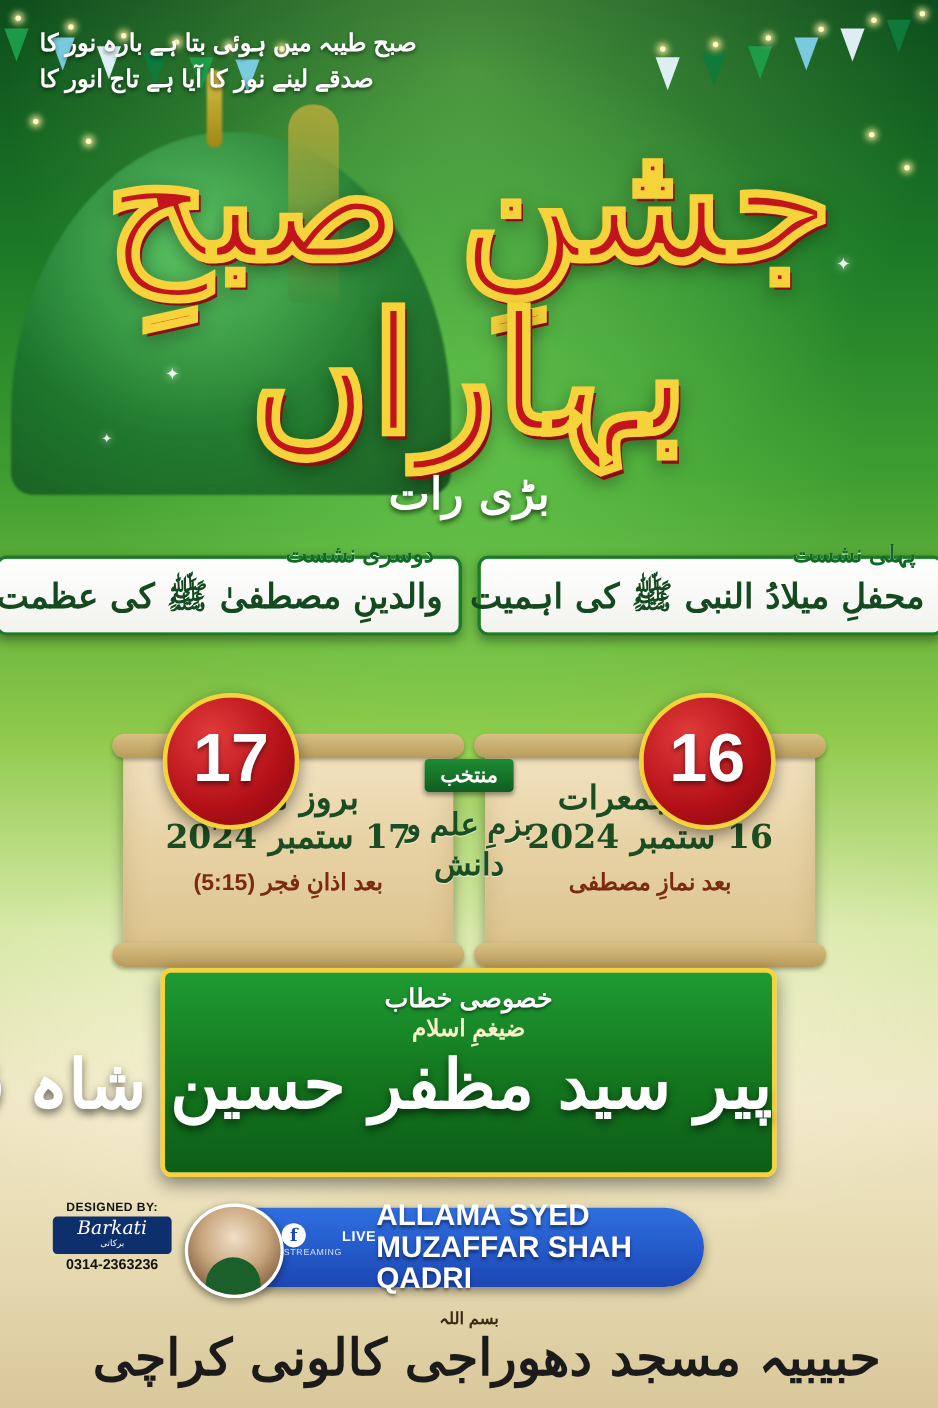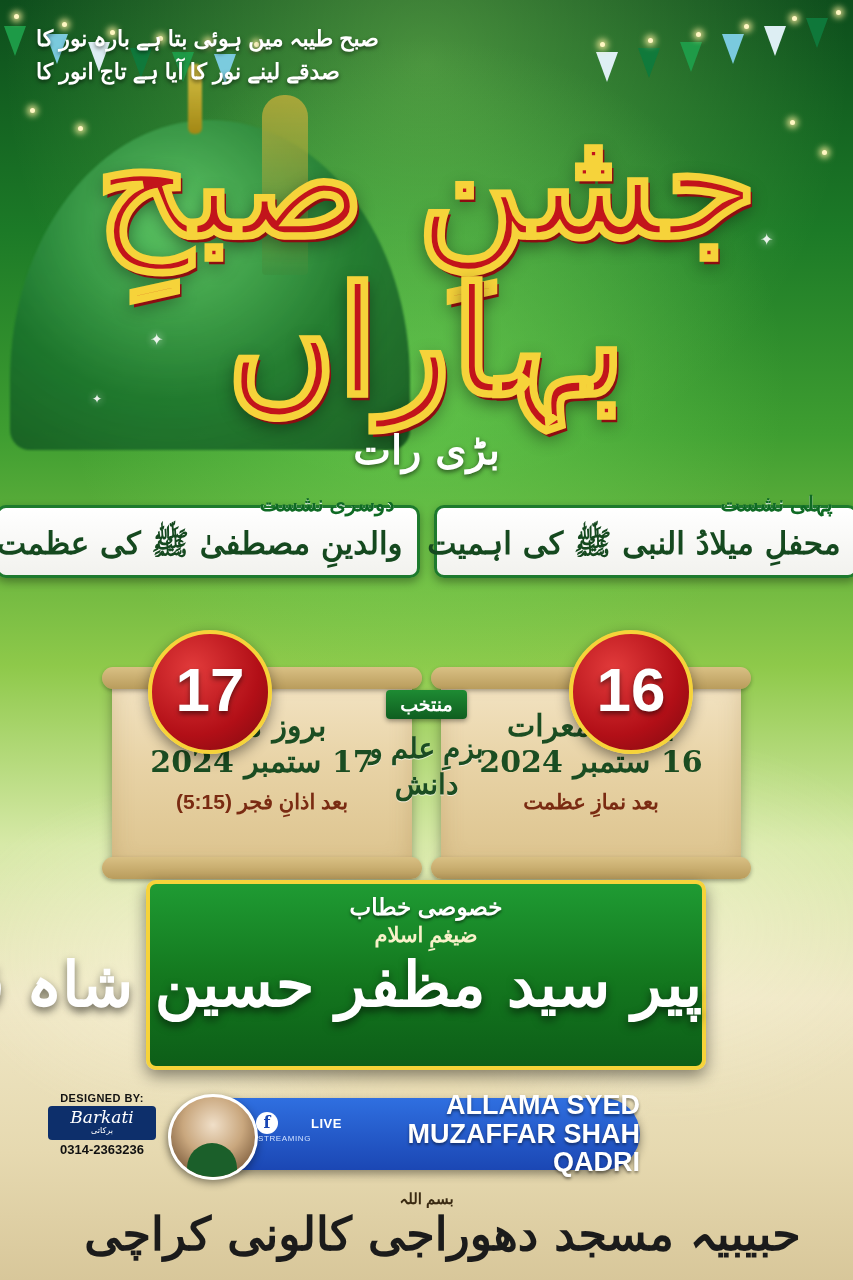--- a/index.html
+++ b/index.html
@@ -258,21 +258,21 @@
     background: radial-gradient(circle at 35% 30%, #e23b3b 0%, #b20f17 60%, #7d0a10 100%);
     border: 4px solid #f6d33a;
     box-shadow: 0 5px 14px rgba(0,0,0,0.45);
     color: #ffffff;
     font-size: 62px;
     font-weight: bold;
     line-height: 112px;
     text-align: center;
     text-shadow: 0 3px 5px rgba(0,0,0,0.5);
   }
-  .daybadge-right { right: 160px; }
+  .daybadge-right { right: 148px; }
   .daybadge-left { left: 148px; }
   .center-tag {
     position: absolute;
     top: 60px;
     left: 50%;
     transform: translateX(-50%);
     width: 170px;
     text-align: center;
     direction: rtl;
   }
@@ -443,21 +443,20 @@
     font-size: 8px;
     letter-spacing: 0.6px;
   }
   .live-name {
     color: #ffffff;
     font-size: 27px;
     font-weight: bold;
     line-height: 1.05;
     padding-left: 96px;
     text-shadow: 0 2px 3px rgba(0,0,0,0.45);
-    text-align: right;
   }
 
   
   .venue {
     position: absolute;
     left: 0;
     top: 1190px;
     width: 853px;
     text-align: center;
     direction: rtl;
@@ -543,21 +542,21 @@
       <div class="session-tag">دوسری نشست</div>
       <div class="session-text">والدینِ مصطفیٰ ﷺ کی عظمت و شان</div>
     </div>
   </div>
 
   <div class="scrolls">
     <div class="scroll scroll-right">
       <div class="scroll-inner">
         <div class="scroll-date">بروز جمعرات</div>
         <div class="scroll-date">16 ستمبر 2024</div>
-        <div class="scroll-note">بعد نمازِ عظمت</div>
+        <div class="scroll-note">بعد نمازِ مصطفی</div>
       </div>
     </div>
     <div class="daybadge daybadge-right">16</div>
 
     <div class="scroll scroll-left">
       <div class="scroll-inner">
         <div class="scroll-date">بروز منگل</div>
         <div class="scroll-date">17 ستمبر 2024</div>
         <div class="scroll-note">بعد اذانِ فجر (5:15)</div>
       </div>

